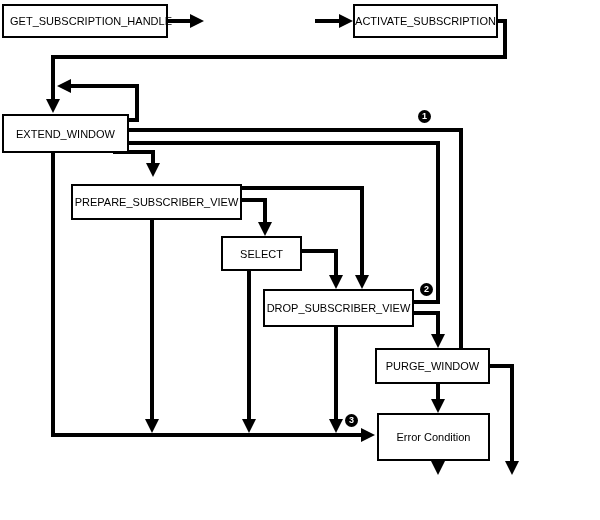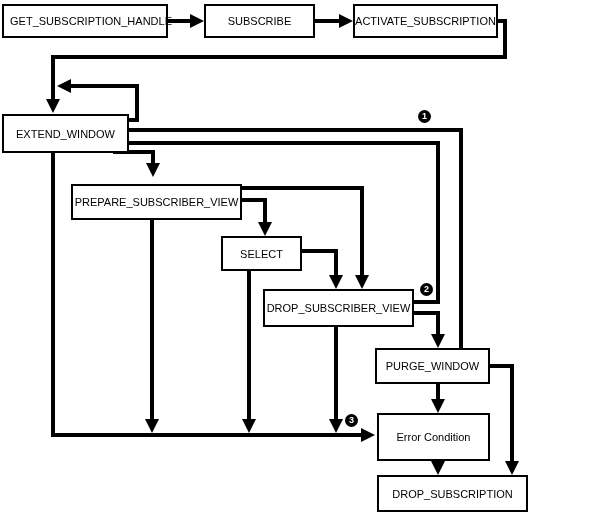--- a/index.html
+++ b/index.html
@@ -69,37 +69,35 @@
     z-index: 4;
   }
 </style>
 </head>
 <body>
 
 <div id="canvas">
 
   <div class="node" style="left:2px; top:4px; width:166px; height:34px;padding-left:12px;">GET_SUBSCRIPTION_HANDLE</div>
 
-  <div class="node" style="left:204px; top:4px; width:111px; height:34px;">SUBSCRIBE</div>
 
   <div class="node" style="left:353px; top:4px; width:145px; height:34px;text-align:right;">ACTIVATE_SUBSCRIPTION</div>
 
   <div class="node" style="left:2px; top:114px; width:127px; height:39px;">EXTEND_WINDOW</div>
 
   <div class="node" style="left:71px; top:184px; width:171px; height:36px;">PREPARE_SUBSCRIBER_VIEW</div>
 
   <div class="node" style="left:221px; top:236px; width:81px; height:35px;">SELECT</div>
 
   <div class="node" style="left:375px; top:348px; width:115px; height:36px;">PURGE_WINDOW</div>
 
   <div class="node" style="left:263px; top:289px; width:151px; height:38px;">DROP_SUBSCRIBER_VIEW</div>
 
   <div class="node" style="left:377px; top:413px; width:113px; height:48px;">Error Condition</div>
 
-  <div class="node" style="left:377px; top:475px; width:151px; height:37px;">DROP_SUBSCRIPTION</div>
 
   <div class="ln" style="left:168px; top:19px; width:22px; height:4px;"></div>
   <div class="ar ar-r" style="left:190px; top:14px;"></div>
 
   <div class="ln" style="left:315px; top:19px; width:24px; height:4px;"></div>
   <div class="ar ar-r" style="left:339px; top:14px;"></div>
 
   <div class="ln" style="left:498px; top:19px; width:9px; height:4px;"></div>
   <div class="ln" style="left:503px; top:19px; width:4px; height:40px;"></div>
   <div class="ln" style="left:51px; top:55px; width:456px; height:4px;"></div>

